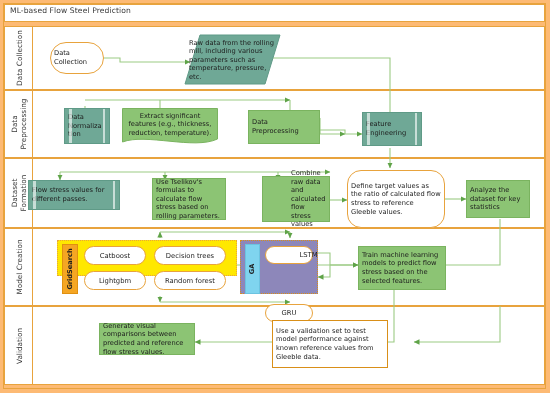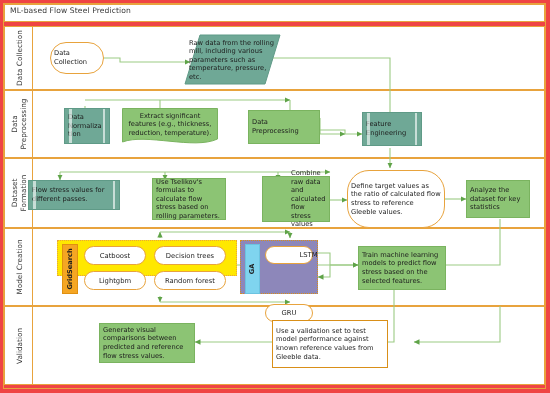--- a/index.html
+++ b/index.html
@@ -1,17 +1,17 @@
 <!DOCTYPE html>
 <html><head>
 <meta charset="utf-8">
 <style>
   html,body{margin:0;padding:0;background:#ffffff;}
   body{font-family:"DejaVu Sans","Liberation Sans",sans-serif;}
-  #canvas{position:relative;width:550px;height:393px;background:#ef4444;overflow:hidden;}
+  #canvas{position:relative;width:550px;height:393px;background:#fdba74;overflow:hidden;}
 
   .frame{position:absolute;left:3px;top:3px;width:543px;height:386px;border:1px solid #e8a33d;box-sizing:border-box;}
   .title-bar{position:absolute;left:4px;top:4px;width:541px;height:18px;border:1px solid #e8a33d;box-sizing:border-box;background:#fff;}
   .title-txt{position:absolute;left:10px;top:6px;font-size:7.6px;color:#3a3a3a;letter-spacing:.1px;white-space:nowrap;}
 
   .lane{position:absolute;left:4px;box-sizing:border-box;border:1px solid #e8a33d;background:#fff;}
   .lane-hdr{position:absolute;left:0;top:0;width:28px;height:100%;border-right:1px solid #e8a33d;box-sizing:border-box;background:#fff;}
   .lane-lbl{position:absolute;left:50%;top:50%;transform:translate(-50%,-50%) rotate(-90deg);transform-origin:center;white-space:nowrap;font-size:7.3px;color:#3a3a3a;text-align:center;line-height:9px;}
 
   .node{position:absolute;box-sizing:border-box;display:flex;align-items:center;justify-content:center;text-align:left;font-size:6.7px;line-height:8.6px;color:#1d1d1d;padding:2px 3px;}
@@ -146,21 +146,21 @@
   <div class="node green" style="left:248px;top:110px;width:72px;height:34px;">Data Preprocessing</div>
 
   <div class="node teal pp" style="left:362px;top:112px;width:60px;height:34px;position:absolute;">Feature Engineering</div>
 
   <div class="node teal pp" style="left:28px;top:180px;width:92px;height:30px;position:absolute;">Flow stress values for different passes.</div>
 
   <div class="node green" style="left:152px;top:178px;width:74px;height:42px;">Use Tselikov's formulas to calculate flow stress based on rolling parameters.</div>
 
   <div class="node green" style="left:262px;top:176px;width:68px;height:46px;padding-left:28px;">Combine raw data and calculated flow stress values</div>
 
-  <div class="node oval" style="left:347px;top:170px;width:98px;height:58px;border-radius:22px;">Define target values as the ratio of calculated flow stress to reference Gleeble values.</div>
+  <div class="node oval" style="left:347px;top:170px;width:98px;height:58px;border-radius:14px;">Define target values as the ratio of calculated flow stress to reference Gleeble values.</div>
 
   <div class="node green" style="left:466px;top:180px;width:64px;height:38px;">Analyze the dataset for key statistics</div>
 
   <div class="grp grp-yellow" style="left:57px;top:240px;width:180px;height:36px;">
     <div class="sidetag tag-orange" style="left:4px;top:3px;width:14px;height:48px;">
       <span>GridSearch</span>
     </div>
     <div class="pill" style="left:26px;top:5px;width:62px;height:19px;">Catboost</div>
     <div class="pill" style="left:96px;top:5px;width:72px;height:19px;">Decision trees</div>
     <div class="pill" style="left:26px;top:30px;width:62px;height:19px;">Lightgbm</div>
@@ -170,17 +170,17 @@
   <div class="grp grp-purple" style="left:240px;top:240px;width:78px;height:54px;">
     <div class="sidetag tag-cyan" style="left:4px;top:3px;width:13px;height:48px;">
       <span>GA</span>
     </div>
     <div class="pill" style="left:24px;top:5px;width:48px;height:18px;padding-left:39px;">LSTM</div>
     <div class="pill" style="left:24px;top:31px;width:48px;height:18px;margin-top:32px;">GRU</div>
   </div>
 
   <div class="node green" style="left:358px;top:246px;width:88px;height:44px;">Train machine learning models to predict flow stress based on the selected features.</div>
 
-  <div class="node green" style="left:99px;top:323px;width:96px;height:40px;">Generate visual comparisons between predicted and reference flow stress values.</div>
+  <div class="node green" style="left:99px;top:323px;width:96px;height:32px;">Generate visual comparisons between predicted and reference flow stress values.</div>
 
   <div class="node obox" style="left:272px;top:320px;width:116px;height:48px;">Use a validation set to test model performance against known reference values from Gleeble data.</div>
 
 </div>
 
 </body></html>

